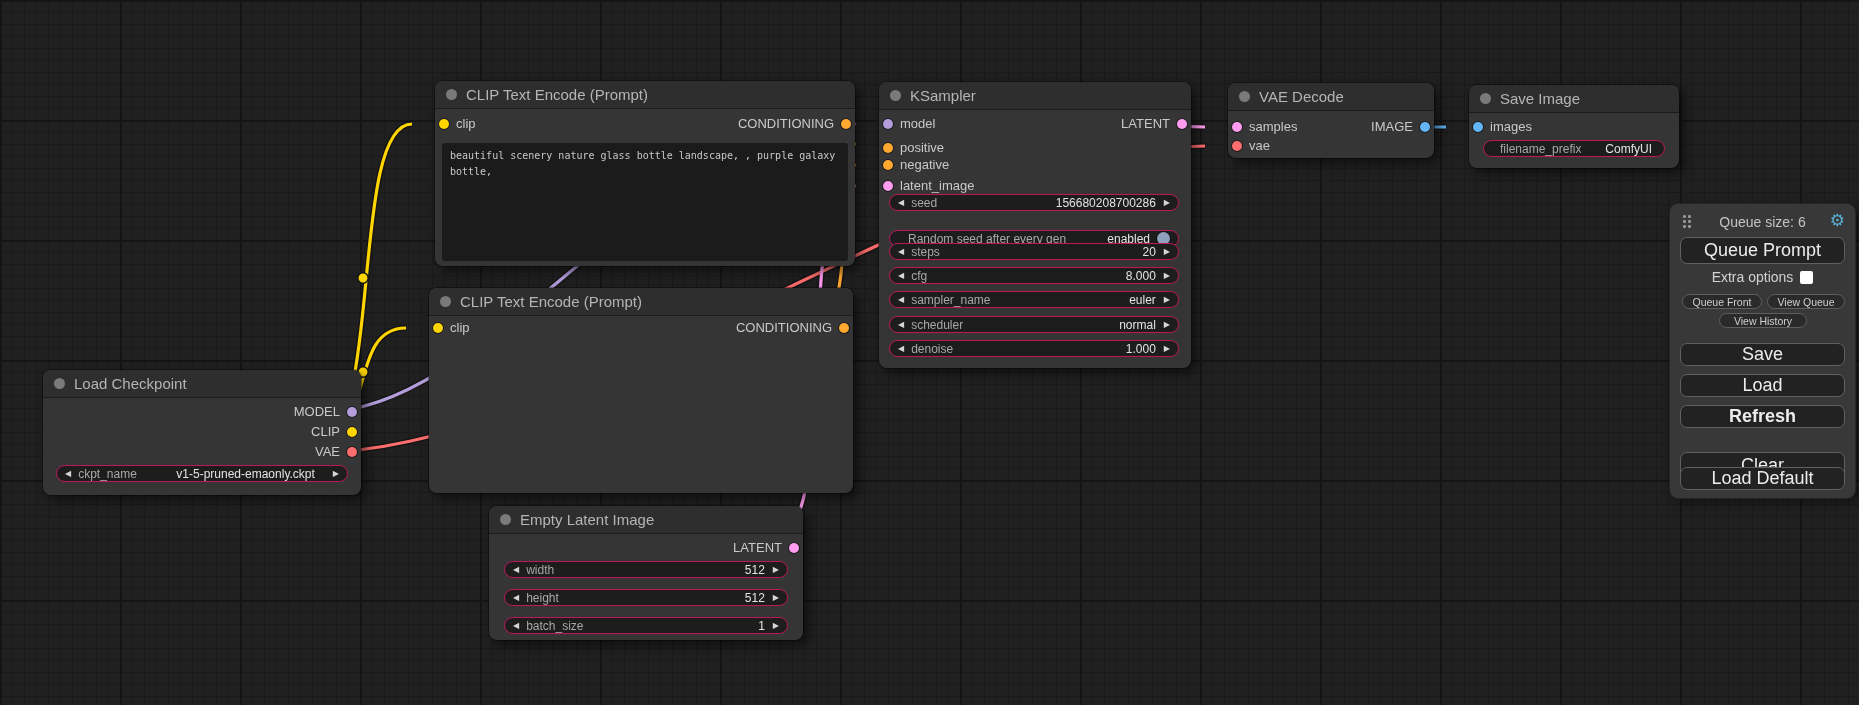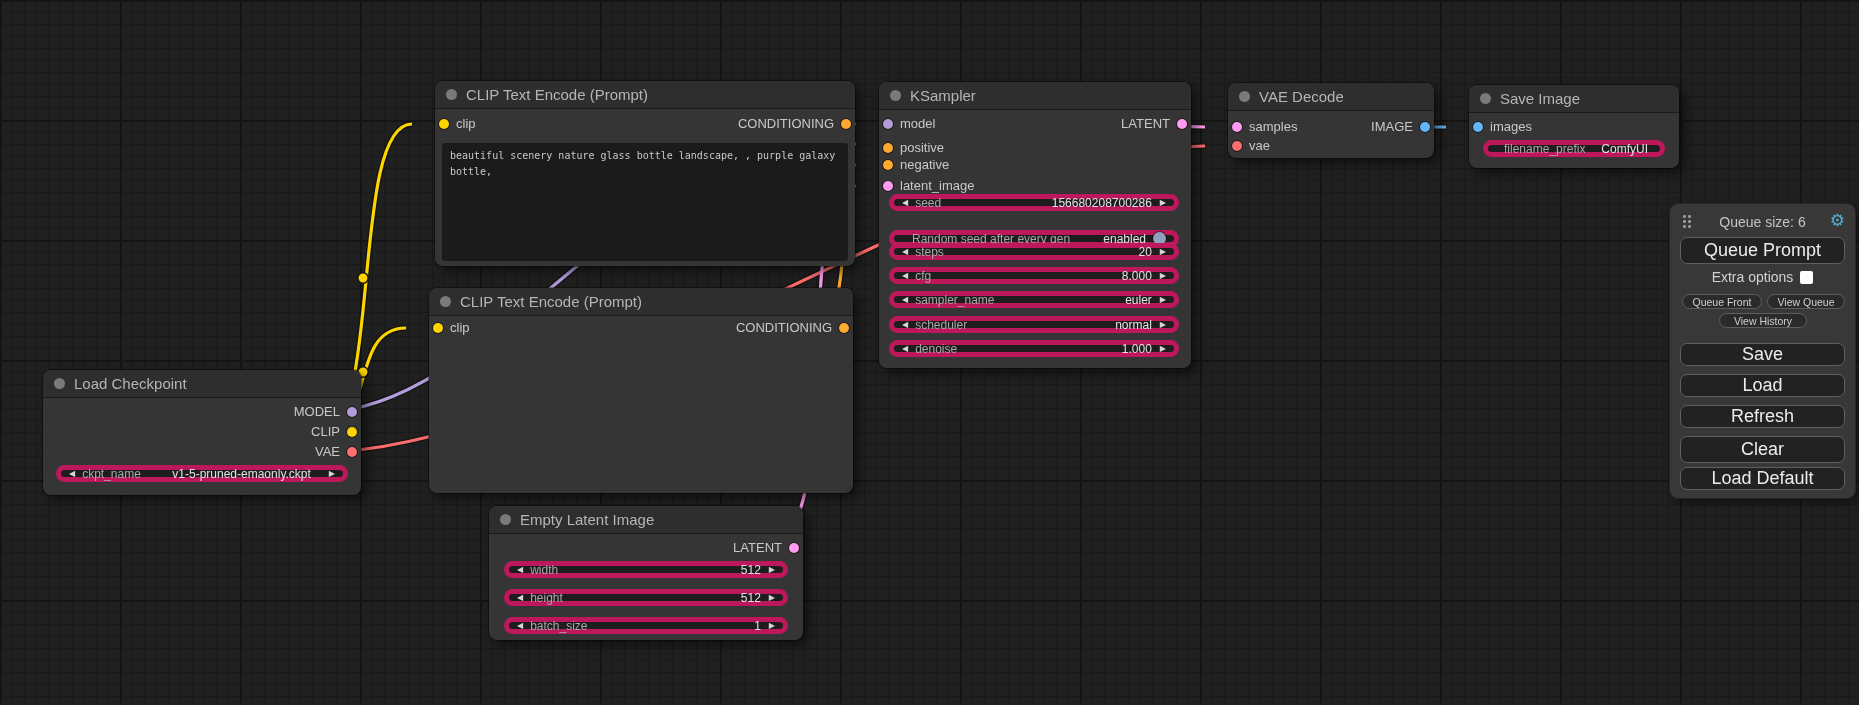--- a/index.html
+++ b/index.html
@@ -24,21 +24,21 @@
   .ntitle{height:28px;background:#2e2e2e;border-radius:8px 8px 0 0;display:flex;
           align-items:center;gap:9px;padding:0 11px;color:#b5b5b5;font-size:15px;
           border-bottom:1px solid rgba(0,0,0,.4);box-sizing:border-box;}
   .tdot{width:11px;height:11px;border-radius:50%;flex:0 0 auto;}
   .slot{position:absolute;height:16px;line-height:16px;display:flex;align-items:center;
         gap:7px;color:#c9c9c9;font-size:13px;white-space:nowrap;}
   .slot.in{left:4px;}
   .slot.out{right:4px;}
   .sdot{width:10px;height:10px;border-radius:50%;box-shadow:0 0 0 1px rgba(0,0,0,.45);flex:0 0 auto;}
 
-  .widget{position:absolute;height:17px;background:#1d1d1d;border:5px solid #be185d;
+  .widget{position:absolute;height:17px;background:#1d1d1d;border:1px solid #be185d;
           border-radius:10px;display:flex;align-items:center;padding:0 8px;
           font-size:12px;box-sizing:border-box;}
   .warr{color:#d6d6d6;font-size:8px;line-height:1;flex:0 0 auto;}
   .wlabel{color:#a8a8a8;margin-left:7px;overflow:hidden;}
   .wvalue{color:#e3e3e3;margin-left:auto;padding-left:8px;}
   .wvalue.pre-arrow{margin-right:8px;}
   .toggle-circle{width:13px;height:13px;border-radius:50%;margin-left:7px;flex:0 0 auto;
                  box-shadow:0 0 0 1px rgba(0,0,0,.4);}
 
   .textbox{position:absolute;background:#1b1b1b;border-radius:3px;color:#c8c8c8;
@@ -320,18 +320,18 @@
     <div class="qbtn" style="top:33px;height:27px;">Queue Prompt</div>
     <div class="extra-row">
       <span>Extra options</span>
       <span class="qcheck"></span>
     </div>
     <div class="qsmall" style="left:12px;top:90px;width:80px;">Queue Front</div>
     <div class="qsmall" style="left:97px;top:90px;width:78px;">View Queue</div>
     <div class="qsmall" style="left:49px;top:109px;width:88px;">View History</div>
     <div class="qbtn" style="top:139px;height:23px;">Save</div>
     <div class="qbtn" style="top:170px;height:23px;">Load</div>
-    <div class="qbtn" style="top:201px;height:23px;">Refresh</div>
-    <div class="qbtn" style="top:232px;height:27px;">Clear</div>
+    <div class="qbtn" style="top:201px;height:23px;font-weight:bold;">Refresh</div>
+    <div class="qbtn" style="top:248px;height:27px;">Clear</div>
     <div class="qbtn" style="top:263px;height:23px;">Load Default</div>
   </div>
 
 </div>
 
 </body></html>

